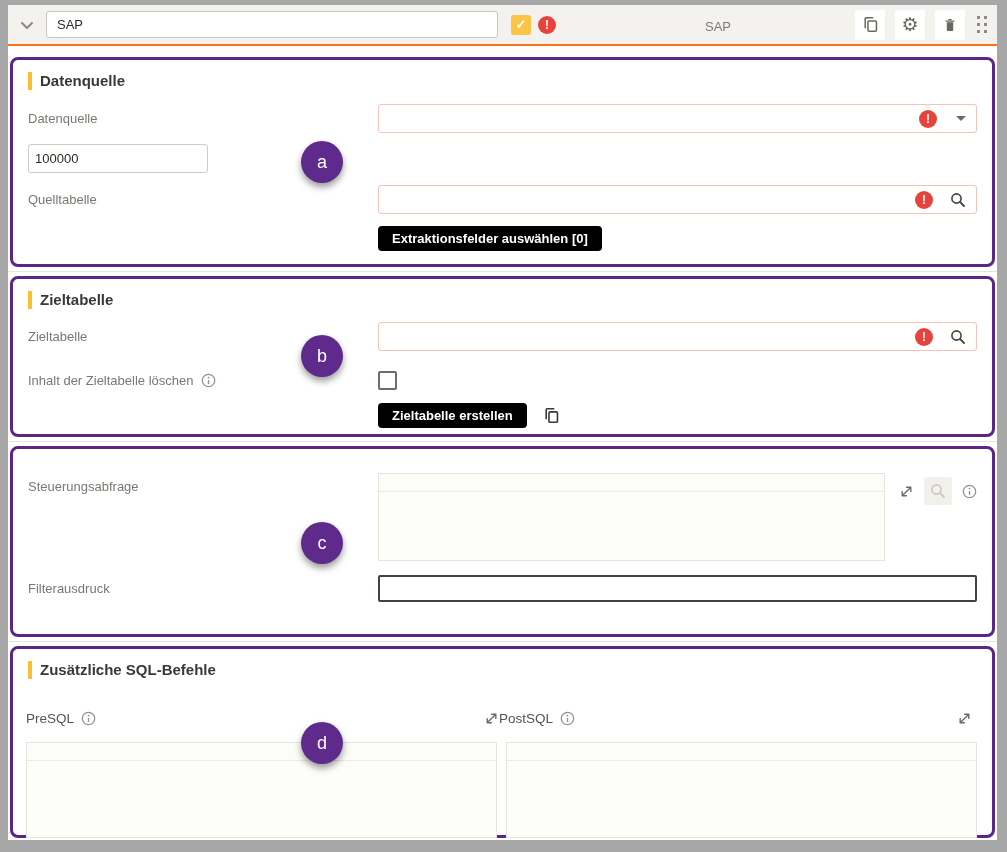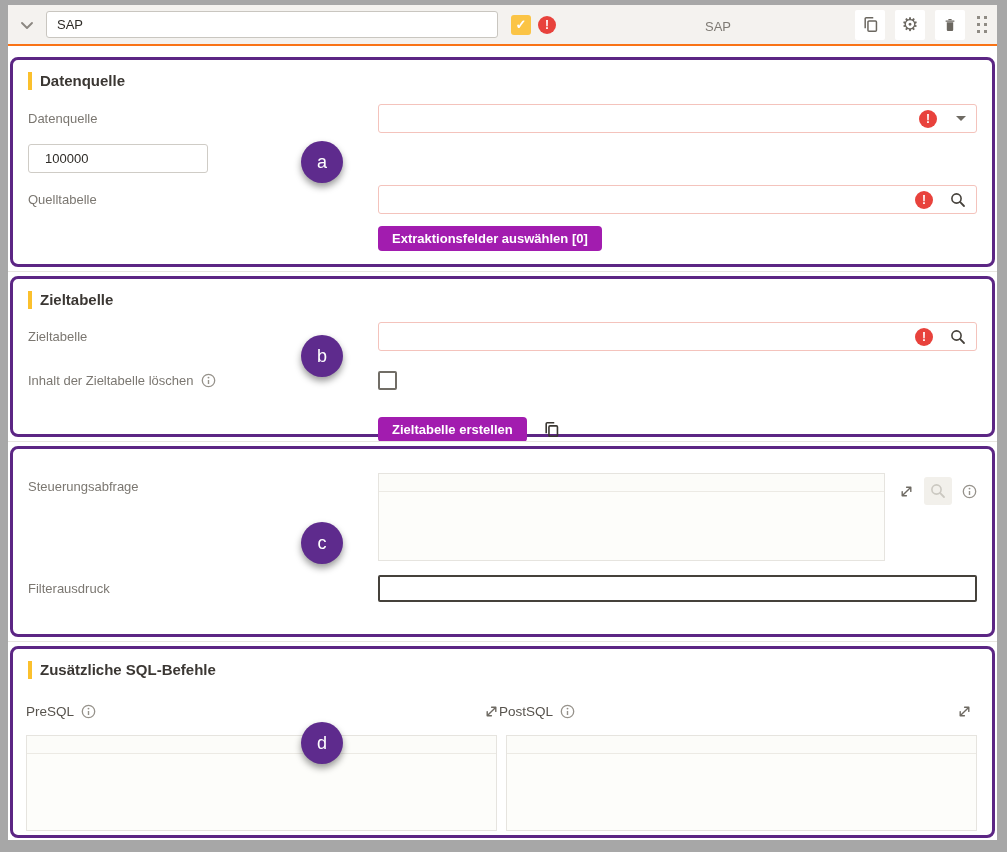--- a/index.html
+++ b/index.html
@@ -58,28 +58,28 @@
 
   .sec-head { display:flex; align-items:center; gap:8px; height:19px; }
   .accent { width:4px; height:18px; background:#fbc02d; }
   .sec-title { font-size:15px; font-weight:bold; color:#3b3733; }
 
   .row { display:flex; align-items:center; }
   .lbl { flex:0 0 350px; font-size:13px; color:#7b7771; display:flex; align-items:center; }
 
   .inp { height:29px; border-radius:3px; display:flex; align-items:center; background:#fff; }
   .inp.err-field { border:1px solid #f4c3bc; width:600px; padding:0 10px; }
-  .inp.plain { border:1px solid #cfccc6; width:180px; padding:0 16px; font-size:13px; color:#2e2b27; }
+  .inp.plain { border:1px solid #cfccc6; width:180px; padding:0 6px; font-size:13px; color:#2e2b27; }
   .spacer { flex:1; }
   .caret { width:0; height:0; border-left:5px solid transparent; border-right:5px solid transparent;
            border-top:5px solid #6e6a63; margin-left:19px; cursor:pointer; }
   .mag { margin-left:17px; cursor:pointer; display:flex; }
 
   .ybtn {
-    background:#a21caf; color:#fff; font-weight:bold; font-size:13px; border:none;
+    background:#000000; color:#fff; font-weight:bold; font-size:13px; border:none;
     border-radius:4px; height:25px; padding:0 14px; cursor:pointer;
     font-family:"Liberation Sans", sans-serif;
   }
 
   .checkbox {
     width:19px; height:19px; border:2px solid #716d66; border-radius:2px; background:#fff; cursor:pointer;
   }
 
   .dark-input {
     width:600px; height:27px; border:2px solid #45413b; border-radius:2px; background:#fff; outline:none;
@@ -102,21 +102,21 @@
     position:absolute; width:42px; height:42px; border-radius:50%; background:#5e2b8d;
     color:#fff; font-size:18px; display:flex; align-items:center; justify-content:center;
     box-shadow:0 4px 7px rgba(0,0,0,0.40); z-index:5;
   }
   .badge-a { left:288px; top:81px; }
   .badge-b { left:288px; top:56px; }
   .badge-c { left:288px; top:73px; }
   .badge-d { left:288px; top:73px; }
 
   
-  .sql-heads { display:flex; gap:0; margin-top:25px; margin-left:-2px; }
+  .sql-heads { display:flex; gap:0; margin-top:32px; margin-left:-2px; }
   .sql-col-head { width:473px; display:flex; align-items:center; justify-content:space-between; }
   .sql-lbl { font-size:13.5px; color:#57534d; display:flex; align-items:center; }
   .sql-editors { display:flex; gap:9px; margin-top:16px; margin-left:-2px; }
 </style>
 </head>
 <body>
 
 <svg width="0" height="0" style="position:absolute">
   <defs>
     <g id="svg-mag">
@@ -274,21 +274,21 @@
             <span>Inhalt der Zieltabelle löschen</span>
             <span class="info-wrap">
               <svg width="15" height="15" viewBox="0 0 15 15">
                   <use href="#svg-info"></use>
                 </svg>
             </span>
           </span>
           <div class="checkbox"></div>
         </div>
 
-        <div class="row" style="margin-top:27px; margin-left:350px;">
+        <div class="row" style="margin-top:13px; margin-left:350px;">
           <button class="ybtn">Zieltabelle erstellen</button>
           <span style="margin-left:16px; display:flex;">
             <svg width="17" height="17" viewBox="0 0 16 16">
                 <use href="#svg-copy-dark"></use>
               </svg>
           </span>
         </div>
       </div>
 
       <div class="gap">

